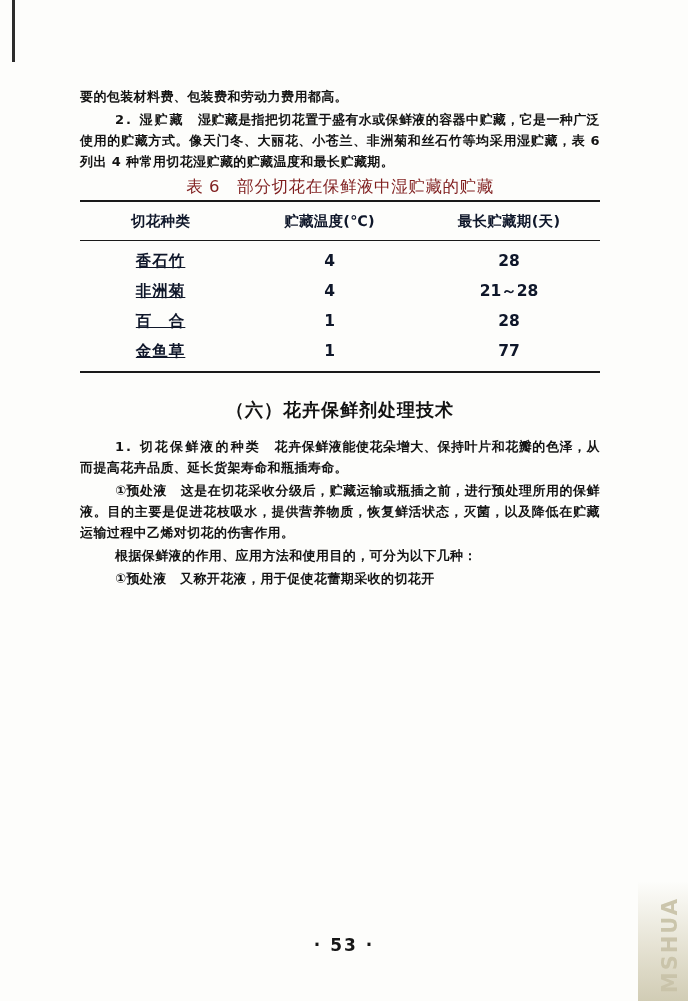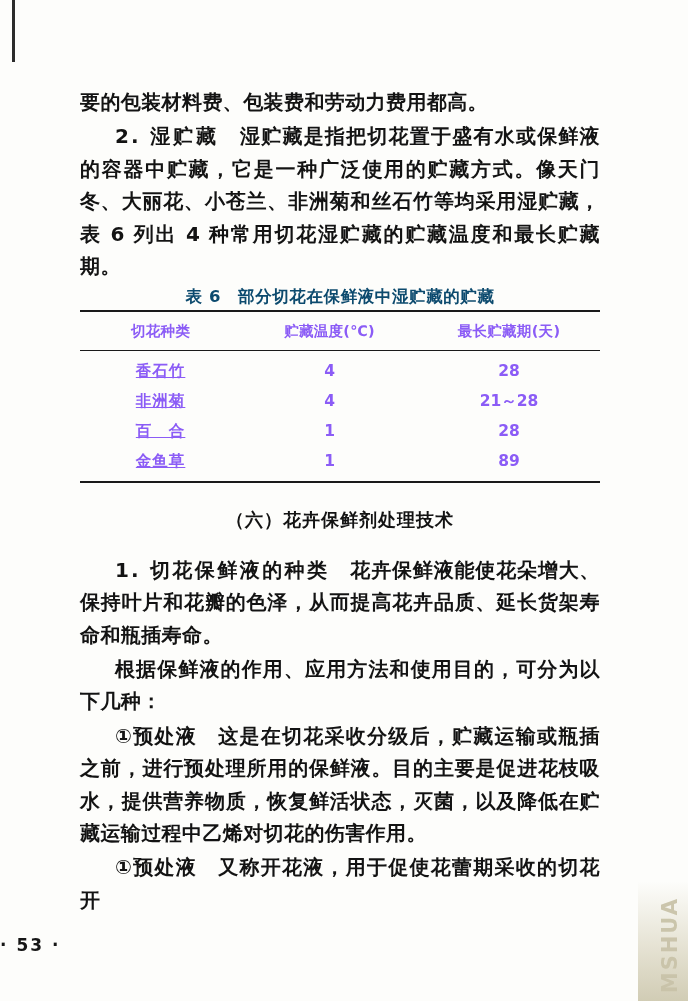--- a/index.html
+++ b/index.html
@@ -30,61 +30,61 @@
     background: #2b2b2b;
   }
   .content {
     position: absolute;
     left: 80px;
     top: 86px;
     width: 520px;
   }
   p {
     margin: 0 0 2px 0;
-    font-size: 20px;
+    font-size: 13px;
     line-height: 1.62;
     letter-spacing: 0.4px;
     text-align: justify;
     font-weight: 700;
     color: #131313;
   }
   p.indent {
     text-indent: 35px;
   }
   .run-bold {
     font-weight: 900;
     letter-spacing: 2px;
   }
   .gap-small { height: 3px; }
 
   
   .tbl-caption {
     text-align: center;
     font-size: 16.5px;
-    font-weight: 700;
+    font-weight: 400;
     line-height: 1.55;
     letter-spacing: 0.6px;
-    color: #0c4a6e;
+    color: #7f1d1d;
   }
   .tbl-caption .cap-line2 {
     display: block;
   }
   table.data {
     width: 100%;
     border-collapse: collapse;
     margin-top: 6px;
     margin-bottom: 4px;
     font-size: 15.5px;
     font-weight: 700;
   }
   table.data th, table.data td {
     text-align: center;
     padding: 4px 0 5px 0;
     font-weight: 700;
-    color: #8b5cf6;
+    color: #0f172a;
   }
   table.data thead th {
     font-size: 14.5px;
     letter-spacing: 0.3px;
   }
   .tbl-wrap {
     position: relative;
   }
   .hline {
     border: 0;
@@ -100,30 +100,30 @@
     letter-spacing: 1px;
     text-decoration: underline;
   }
 
   
   .section-head {
     text-align: center;
     font-size: 18px;
     font-weight: 900;
     letter-spacing: 1px;
-    margin: 22px 0 22px 0;
+    margin: 22px 0 14px 0;
     color: #131313;
   }
 
   .page-number {
     position: absolute;
     left: 0;
     right: 0;
     bottom: 46px;
-    text-align: left;
+    text-align: center;
     font-size: 17px;
     font-weight: 700;
     letter-spacing: 2px;
     color: #161616;
   }
   .watermark {
     position: absolute;
     right: 6px;
     bottom: 8px;
     font-size: 21px;
@@ -185,37 +185,37 @@
             <td>21～28</td>
           </tr>
           <tr>
             <td class="sp-name">百　合</td>
             <td>1</td>
             <td>28</td>
           </tr>
           <tr>
             <td class="sp-name">金鱼草</td>
             <td>1</td>
-            <td>89</td>
+            <td>77</td>
           </tr>
         </tbody>
       </table>
       <hr class="hline">
     </div>
 
     <div class="gap-small"></div>
 
 
     <div class="section-head">（六）花卉保鲜剂处理技术</div>
 
     <p class="indent"><span class="run-bold">1. 切花保鲜液的种类</span>　<span>花卉保鲜液能使花朵增大、保持叶片和花瓣的色泽，从而提高花卉品质、延长货架寿命和瓶插寿命。</span></p>
 
+    <p class="indent">①预处液　这是在切花采收分级后，贮藏运输或瓶插之前，进行预处理所用的保鲜液。目的主要是促进花枝吸水，提供营养物质，恢复鲜活状态，灭菌，以及降低在贮藏运输过程中乙烯对切花的伤害作用。</p>
+
     <p class="indent">根据保鲜液的作用、应用方法和使用目的，可分为以下几种：</p>
-
-    <p class="indent">①预处液　这是在切花采收分级后，贮藏运输或瓶插之前，进行预处理所用的保鲜液。目的主要是促进花枝吸水，提供营养物质，恢复鲜活状态，灭菌，以及降低在贮藏运输过程中乙烯对切花的伤害作用。</p>
 
     <p class="indent">①预处液　又称开花液，用于促使花蕾期采收的切花开</p>
 
   </div>
 
   <div class="bottom-band"></div>
   <div class="page-number">· 53 ·</div>
   <div class="watermark">MSHUA</div>
 </div>
 

